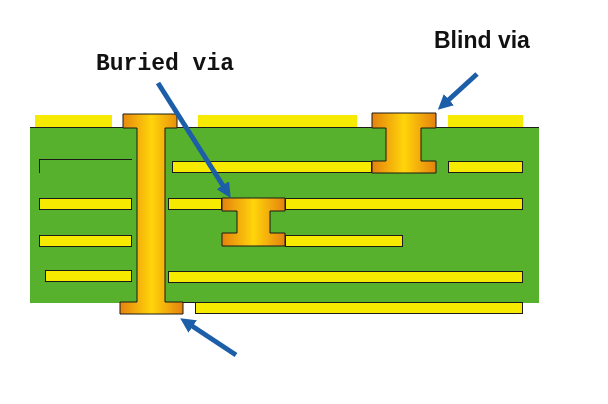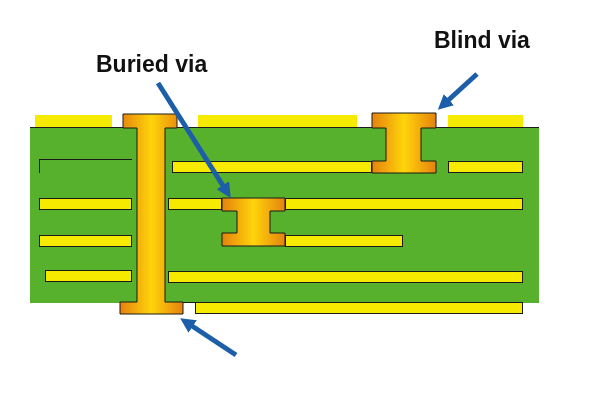--- a/index.html
+++ b/index.html
@@ -13,21 +13,21 @@
   .diagram-svg{position:absolute;left:0;top:0;}
   .callout{
     position:absolute;
     font-weight:bold;
     font-size:23px;
     line-height:1.1;
     color:#111111;
     white-space:nowrap;
     letter-spacing:0px;
   }
-  .label-buried{left:96px;top:52px;}
+  .label-buried{left:96px;top:52px;font-family:Liberation Mono, monospace;}
   .label-blind{left:434px;top:28px;text-align:center;}
   .label-through{left:186px;top:358px;}
 </style>
 </head>
 <body>
 
 <div class="stage">
   <svg class="diagram-svg" xmlns="http://www.w3.org/2000/svg" width="608" height="404">
       <defs>
         <linearGradient id="vg0" gradientUnits="userSpaceOnUse" x1="120" y1="0" x2="183" y2="0">

